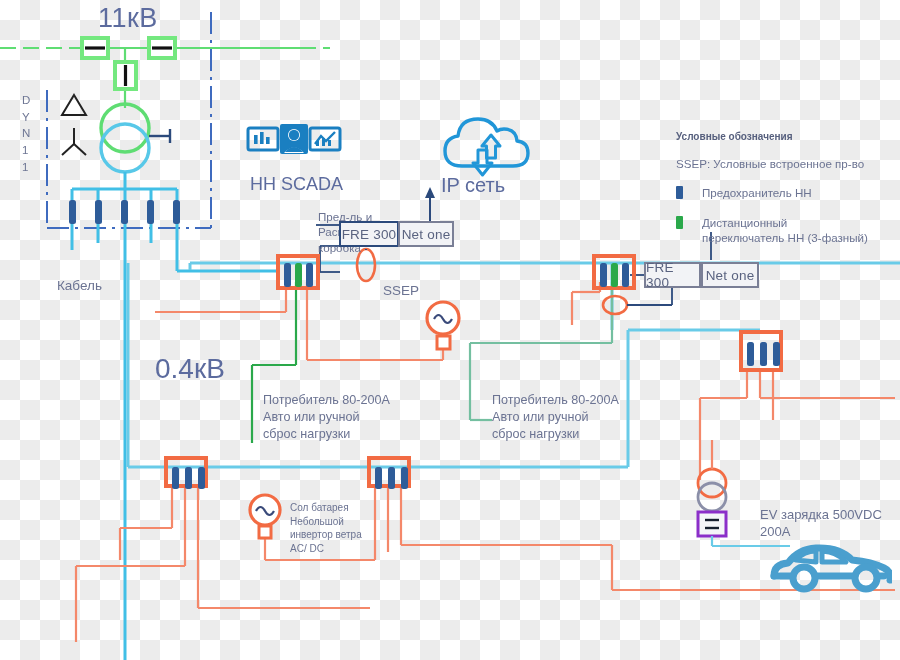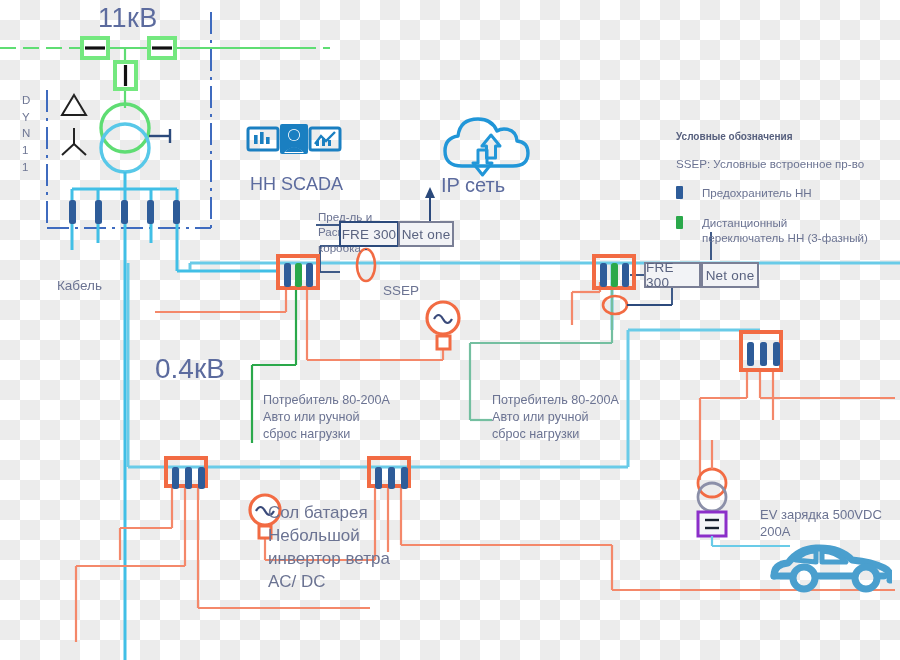--- a/index.html
+++ b/index.html
@@ -262,21 +262,21 @@
   <div class="netbox grey" style="left:644px;top:262px;width:57px;height:26px;font-size:13.5px;">FRE 300</div>
   <div class="netbox grey" style="left:701px;top:262px;width:58px;height:26px;font-size:13.5px;">Net one</div>
 
   <div class="lbl" style="left:263px;top:392px;font-size:12.6px;line-height:1.36;">Потребитель 80-200А
 Авто или ручной
 сброс нагрузки</div>
   <div class="lbl" style="left:492px;top:392px;font-size:12.6px;line-height:1.36;">Потребитель 80-200А
 Авто или ручной
 сброс нагрузки</div>
 
-  <div class="lbl" style="left:268px;top:501px;font-size:17px;line-height:1.36;">Сол батарея
+  <div class="lbl" style="left:290px;top:501px;font-size:10px;line-height:1.36;">Сол батарея
 Небольшой
 инвертор ветра
 AC/ DC</div>
 
   <div class="lbl" style="left:760px;top:506px;font-size:13px;line-height:1.34;">EV зарядка 500VDC
 200А</div>
 
   <div class="box" style="left:766px;top:538px;width:126px;height:56px;">
     <svg width="126" height="56" viewBox="0 0 126 56">
       <path d="M8 38 q0 -12 14 -13 q10 -14 28 -15 q24 -1 36 12 q20 2 32 8 q8 4 6 12" fill="none" stroke="#4a9fce" stroke-width="7" stroke-linecap="round" stroke-linejoin="round"></path>

